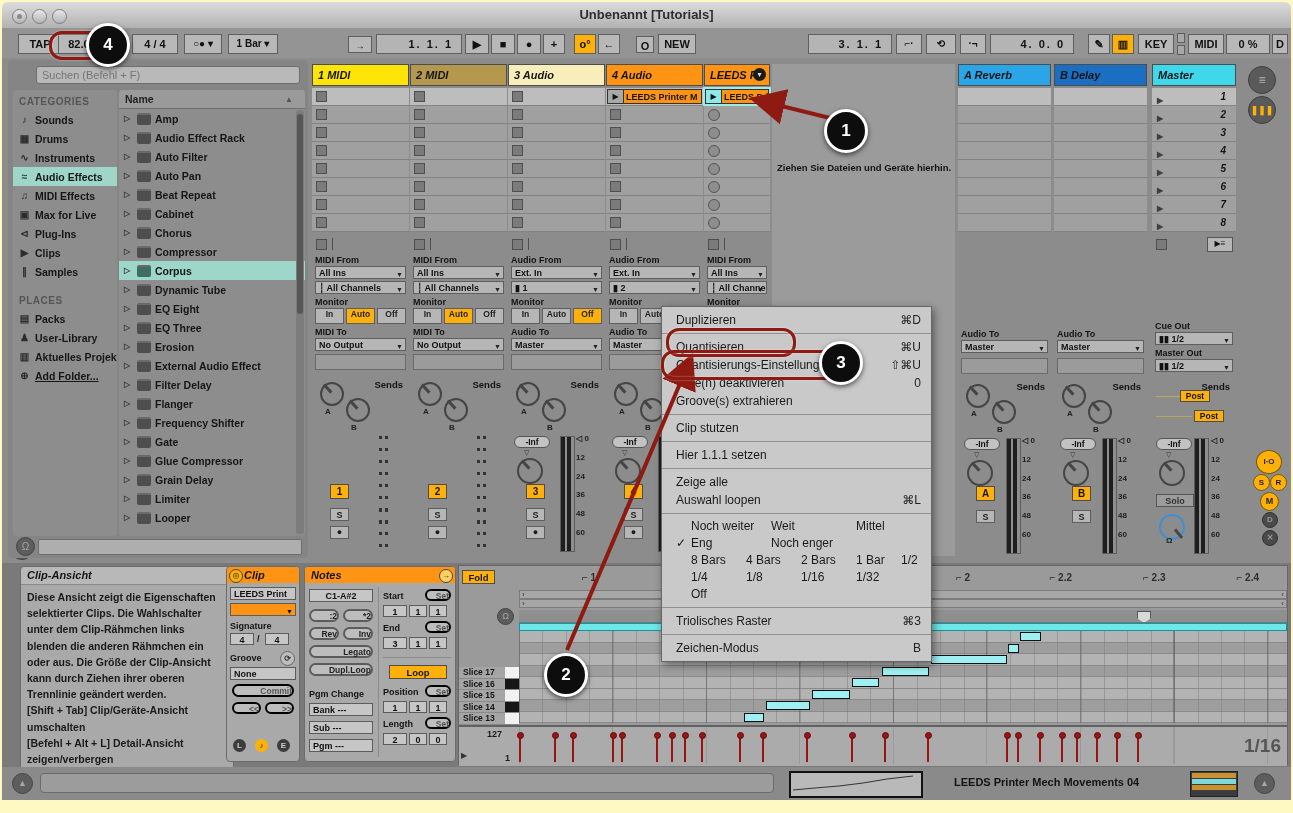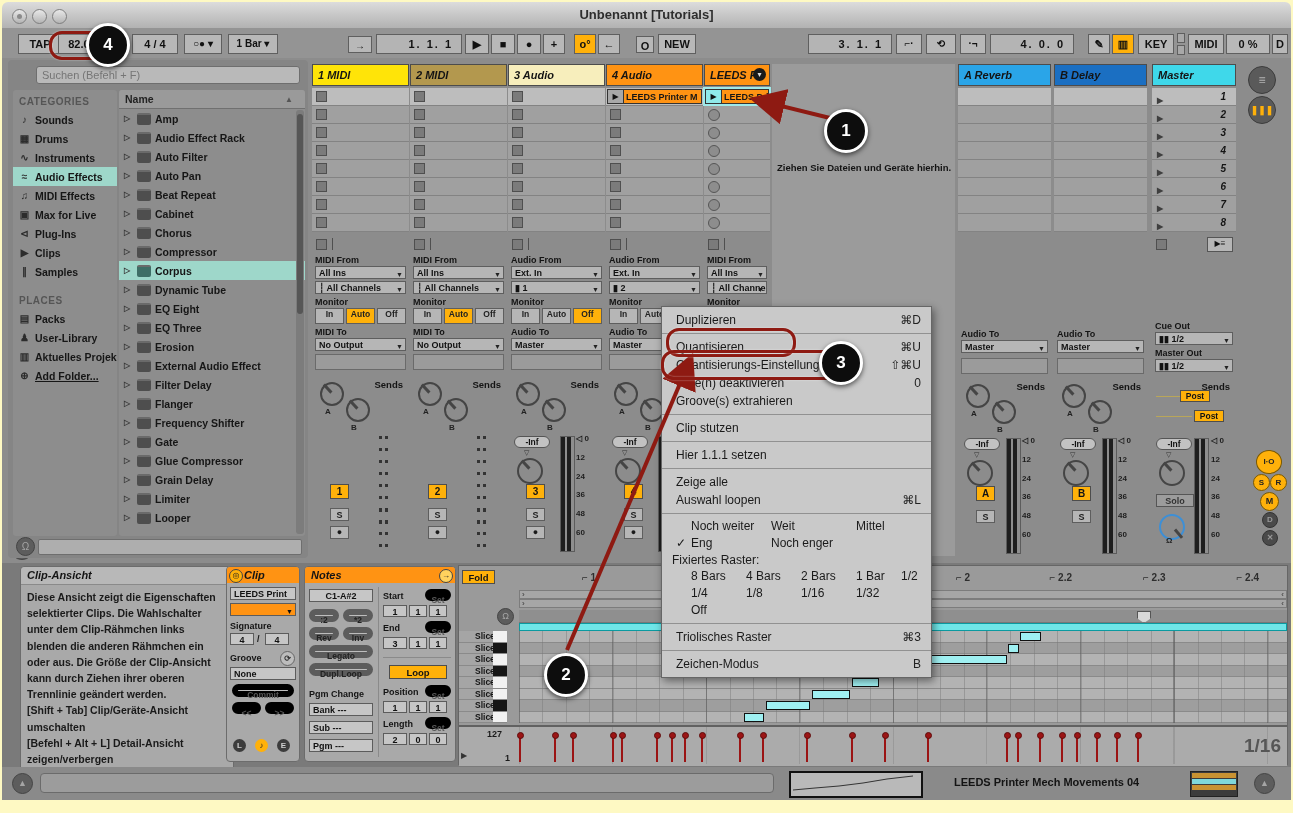--- a/index.html
+++ b/index.html
@@ -95,35 +95,35 @@
   #infopanel{left:20px;top:566px;width:214px;height:231px;}
   #infotitle{height:17px;background:#b8b8b8;border-radius:4px 4px 0 0;font:bold italic 11px/17px "Liberation Sans",sans-serif;color:#141414;padding-left:6px;border-bottom:1px solid #8a8a8a;}
   #infobody{padding:4px 6px;font:bold 10.5px/16.2px "Liberation Sans",sans-serif;color:#1a1a1a;}
   .ohead{height:16px;background:#ff9313;border-radius:3px 3px 0 0;font:bold italic 11px/16px "Liberation Sans",sans-serif;color:#141414;padding-left:17px;position:relative;}
   .ohead .pw{position:absolute;left:2px;top:2px;width:12px;height:12px;border-radius:50%;background:#ffb10a;border:1px solid #444;color:#222;font:8px/11px "Liberation Sans",sans-serif;font-style:normal;text-align:center;}
   .ohead .ar{position:absolute;right:2px;top:2px;width:12px;height:12px;border-radius:50%;background:#ffd25e;border:1px solid #444;color:#222;font:8px/11px "Liberation Sans",sans-serif;font-style:normal;text-align:center;}
   #clippanel{left:226px;top:566px;width:74px;height:196px;}
   #notespanel{left:304px;top:566px;width:152px;height:196px;}
   .fld{position:absolute;background:#c6c6c6;border:1px solid #5c5c5c;font:bold 9px/12px "Liberation Sans",sans-serif;color:#111;text-align:center;box-sizing:border-box;white-space:nowrap;overflow:hidden;}
   .fld.left{text-align:left;padding-left:3px;}
-  .rpill{position:absolute;background:#bdbdbd;border:6px solid #000000;border-radius:7px;font:bold 8.5px/11px "Liberation Sans",sans-serif;color:#555;text-align:center;box-sizing:border-box;}
+  .rpill{position:absolute;background:#bdbdbd;border:2px solid #000000;border-radius:7px;font:bold 8.5px/11px "Liberation Sans",sans-serif;color:#555;text-align:right;box-sizing:border-box;}
   .rpill.dk{color:#222;border-color:#5c5c5c;}
   .plab{position:absolute;font:bold 9px "Liberation Sans",sans-serif;color:#141414;}
   .loopbtn{position:absolute;background:#ffb10a;border:1px solid #4d4d4d;font:bold 9.5px/13px "Liberation Sans",sans-serif;text-align:center;color:#141414;box-sizing:border-box;}
   .ccirc{position:absolute;width:13px;height:13px;border-radius:50%;background:#3c3c3c;color:#cfcfcf;font:bold 8px/13px "Liberation Sans",sans-serif;text-align:center;}
   .ccirc.on{background:#ffb10a;color:#222;}
   .vdiv{position:absolute;width:1px;background:#8a8a8a;}
   
   #editor{position:absolute;left:458px;top:565px;width:830px;height:200px;background:#9a9a9a;border:1px solid #666;box-sizing:border-box;}
   #foldbtn{position:absolute;left:3px;top:4px;width:33px;height:14px;background:#ffb10a;border:1px solid #4d4d4d;font:bold 9.5px/13px "Liberation Sans",sans-serif;text-align:center;color:#141414;box-sizing:border-box;}
   .tlbl{position:absolute;top:6px;font:bold 10px "Liberation Sans",sans-serif;color:#2e2e2e;}
   .brace{position:absolute;left:60px;width:768px;height:9px;background:#a6a6a6;border:1px solid #7c7c7c;box-sizing:border-box;font:8px/7px "Liberation Sans",sans-serif;color:#333;}
   #scrub{position:absolute;left:60px;top:44px;width:768px;height:12px;background:#8f8f8f;border-bottom:1px solid #777;}
   #loopbar{position:absolute;left:60px;top:57px;width:768px;height:8px;background:#6fe6e8;border:1px solid #0a9aa0;box-sizing:border-box;}
-  .srow{position:absolute;left:0;width:48px;height:11.5px;font:bold 8.5px/11px "Liberation Sans",sans-serif;color:#141414;padding-left:16px;box-sizing:border-box;border-bottom:1px solid #8a8a8a;background:#a5a5a5;}
+  .srow{position:absolute;left:0;width:60px;height:11.5px;font:bold 8.5px/11px "Liberation Sans",sans-serif;color:#141414;padding-left:4px;box-sizing:border-box;border-bottom:1px solid #8a8a8a;background:#a5a5a5;margin-top:36px;}
   .srow .key{position:absolute;right:0;top:0;width:14px;height:10.5px;}
   .grow{position:absolute;left:60px;width:768px;height:11.5px;}
   #gridlines{position:absolute;left:60px;top:65px;width:768px;height:92px;background:repeating-linear-gradient(90deg,rgba(90,90,90,.55) 0 1px,transparent 1px 93.5px),repeating-linear-gradient(90deg,rgba(120,120,120,.45) 0 1px,transparent 1px 23.4px);pointer-events:none;}
   .note{position:absolute;height:9px;background:#9ff0f2;border:1px solid #111;box-sizing:border-box;}
   #vellane{position:absolute;left:0;top:159px;width:828px;height:39px;background:#ababab;border-top:2px solid #616161;}
   #velgrid{position:absolute;left:60px;top:0;width:768px;height:37px;background:repeating-linear-gradient(90deg,rgba(120,120,120,.35) 0 1px,transparent 1px 93.5px);}
   .vmark{position:absolute;width:2px;background:#9b1414;top:11px;bottom:2px;}
   .vmark i{position:absolute;left:-2.5px;top:-6px;width:7px;height:7px;border-radius:50%;background:#9b1414;border:1px solid #5e0c0c;box-sizing:border-box;}
   #gridsize{position:absolute;right:6px;top:8px;font:bold 19px "Liberation Sans",sans-serif;color:#565656;}
   
@@ -1206,21 +1206,20 @@
         <div class="mrow">
           <div class="mcell" style="left: 29px;">Noch weiter</div>
           <div class="mcell" style="left: 109px;">Weit</div>
           <div class="mcell" style="left: 194px;">Mittel</div>
         </div>
         <div class="mrow">
           <div class="mcheck">✓</div>
           <div class="mcell" style="left: 29px;">Eng</div>
           <div class="mcell" style="left: 109px;">Noch enger</div>
         </div>
-        <div class="mhead">Fixiertes Raster:</div>
         <div class="mrow">
           <div class="mcell" style="left: 29px;">8 Bars</div>
           <div class="mcell" style="left: 84px;">4 Bars</div>
           <div class="mcell" style="left: 139px;">2 Bars</div>
           <div class="mcell" style="left: 194px;">1 Bar</div>
           <div class="mcell" style="left: 239px;">1/2</div>
         </div>
         <div class="mrow">
           <div class="mcell" style="left: 29px;">1/4</div>
           <div class="mcell" style="left: 84px;">1/8</div>

